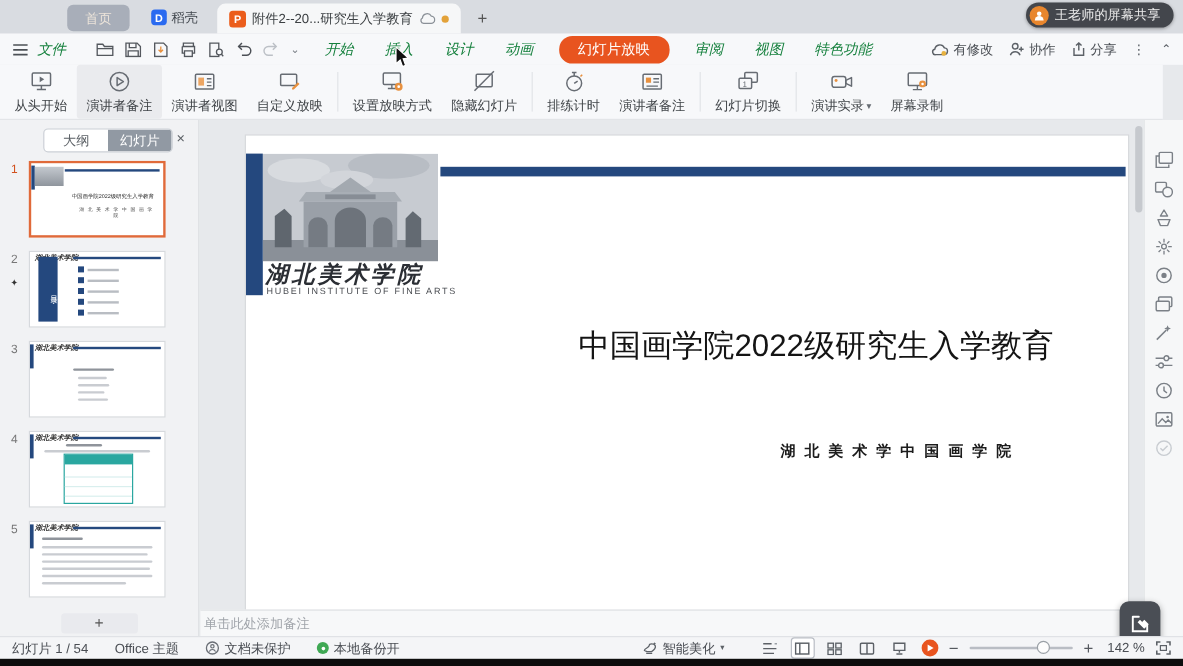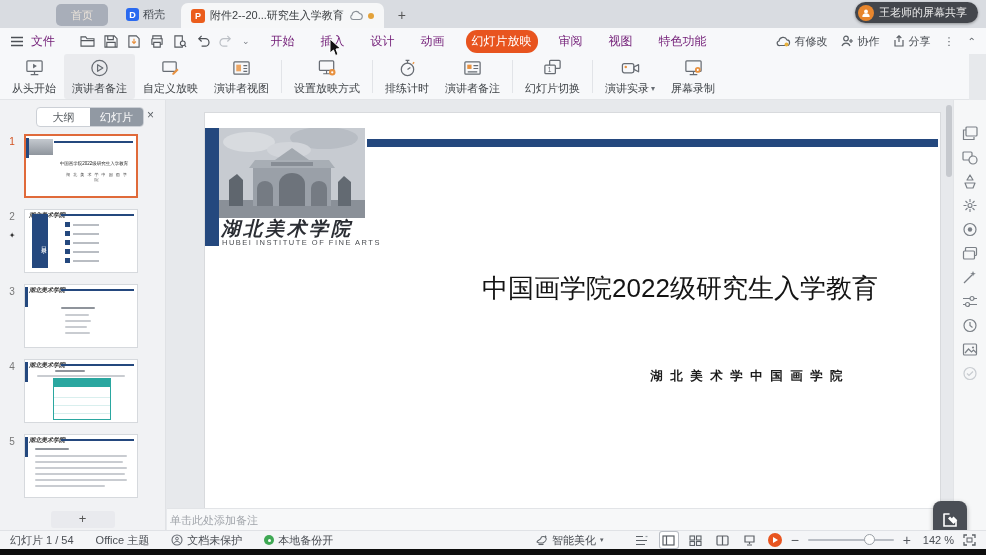--- a/index.html
+++ b/index.html
@@ -13,22 +13,22 @@
   .docer-d { width:13px; height:13px; background:#2a6af0; color:#fff; border-radius:3px; font-size:9px; font-weight:bold; display:flex; align-items:center; justify-content:center; }
   .tab-doc { margin-left:16px; height:25px; background:#f6f7f8; border-radius:7px 7px 0 0; display:flex; align-items:center; gap:5px; padding:0 10px; font-size:11px; color:#3c4043; }
   .wpp-icon { width:14px; height:14px; background:#eb5d1c; border-radius:3px; color:#fff; font-size:9px; font-weight:bold; display:flex; align-items:center; justify-content:center; }
   .sync-dot { width:6px; height:6px; border-radius:50%; background:#e3a23a; }
   .tab-plus { margin-left:14px; margin-bottom:5px; font-size:14px; color:#555; cursor:default; }
   .share-badge { position:absolute; top:2px; right:8px; height:21px; background:#43464c; border-radius:11px; display:flex; align-items:center; gap:5px; padding:2px 11px 2px 3px; color:#ececec; font-size:11px; box-shadow:0 1px 3px rgba(0,0,0,.35); }
   .share-avatar { width:16px; height:16px; border-radius:50%; background:#e8862d; display:flex; align-items:center; justify-content:center; }
 
   
   .menubar { position:absolute; top:28px; left:0; right:0; height:26px; background:#f7f8fa; display:flex; align-items:center; padding:0 10px; }
-  .menubar .mi { margin:0 13px; font-size:12px; color:#701a75; white-space:nowrap; }
-  .menu-pill { background:#e8541f; color:#fff !important; border-radius:11px; padding:3px 6px; margin:0 8px; font-size:12px; }
+  .menubar .mi { margin:0 13px; font-size:12px; color:#15803d; white-space:nowrap;font-style:italic; }
+  .menu-pill { background:#e8541f; color:#fff !important; border-radius:11px; padding:3px 16px; margin:0 8px; font-size:12px; }
   .qicons { display:flex; align-items:center; gap:9px; margin:0 8px 0 12px; }
   .menubar-right { margin-left:auto; display:flex; align-items:center; gap:13px; font-size:11px; color:#4a4e54; }
   .mr-item { display:flex; align-items:center; gap:4px; }
 
   
   .ribbon { position:absolute; top:54px; left:0; right:17px; height:46px; background:#f7f8fa; border-bottom:1px solid #e3e5e8; display:flex; align-items:stretch; padding-left:4px; }
   .rb { display:flex; flex-direction:column; align-items:center; justify-content:center; gap:3px; padding:0 8px; font-size:11px; color:#3f4347; white-space:nowrap; border-radius:3px; }
   .rb.selected { background:#eaebee; }
   .rb .cap { display:flex; align-items:center; gap:2px; }
   .rdiv { width:1px; background:#e2e4e8; margin:6px 4px; }
@@ -217,42 +217,49 @@
   </div>
   <div class="rb selected">
     <svg width="21" height="20" viewBox="0 0 22 21">
         <circle cx="11" cy="10.5" r="8" fill="none" stroke="#676c73" stroke-width="1.3"></circle>
         <path d="M9 7l5.5 3.5L9 14z" fill="none" stroke="#676c73" stroke-width="1.3" stroke-linejoin="round"></path>
       </svg>
     <span>演讲者备注</span>
   </div>
   <div class="rb">
     <svg width="21" height="20" viewBox="0 0 22 21">
-        <rect x="3" y="4" width="14" height="10" rx="1" fill="none" stroke="#676c73" stroke-width="1.3"></rect>
-        <path d="M13 16l5-5 1.5 1.5-5 5H13z" fill="#e8913f"></path>
-      </svg>
-    <span>自定义放映</span>
-  </div>
-  <div class="rb">
-    <svg width="21" height="20" viewBox="0 0 22 21">
         <rect x="3" y="4" width="16" height="13" rx="1" fill="none" stroke="#676c73" stroke-width="1.3"></rect>
         <rect x="5.5" y="7" width="5" height="7" fill="#e8913f" opacity=".8"></rect>
         <path d="M13 8h4M13 11h4M13 14h4" stroke="#676c73" stroke-width="1.2"></path>
       </svg>
     <span>演讲者视图</span>
+  </div>
+  <div class="rb">
+    <svg width="21" height="20" viewBox="0 0 22 21">
+        <rect x="3" y="4" width="14" height="10" rx="1" fill="none" stroke="#676c73" stroke-width="1.3"></rect>
+        <path d="M13 16l5-5 1.5 1.5-5 5H13z" fill="#e8913f"></path>
+      </svg>
+    <span>自定义放映</span>
   </div>
   <div class="rdiv"></div>
   <div class="rb">
     <svg width="21" height="20" viewBox="0 0 22 21">
         <rect x="2.5" y="3" width="15" height="10" rx="1" fill="none" stroke="#676c73" stroke-width="1.3"></rect>
         <path d="M10 13v3M6.5 16.5h7" stroke="#676c73" stroke-width="1.2"></path>
         <circle cx="16" cy="15" r="3.4" fill="#e8913f"></circle>
         <circle cx="16" cy="15" r="1.2" fill="#fff"></circle>
       </svg>
     <span>设置放映方式</span>
+  </div>
+  <div class="rb">
+    <svg width="21" height="20" viewBox="0 0 22 21">
+        <rect x="4" y="4" width="14" height="11" rx="1" fill="none" stroke="#676c73" stroke-width="1.3"></rect>
+        <path d="M2.5 18.5L19.5 1.5" stroke="#676c73" stroke-width="1.3"></path>
+      </svg>
+    <span>隐藏幻灯片</span>
   </div>
   <div class="rdiv"></div>
   <div class="rb">
     <svg width="21" height="20" viewBox="0 0 22 21">
         <circle cx="11" cy="12" r="6.5" fill="none" stroke="#676c73" stroke-width="1.3"></circle>
         <path d="M9 2.5h4M11 2.5v3M11 12l3-2" stroke="#676c73" stroke-width="1.3"></path>
         <path d="M16.5 6l1.5-1.5" stroke="#e8913f" stroke-width="1.4"></path>
       </svg>
     <span>排练计时</span>
   </div>

